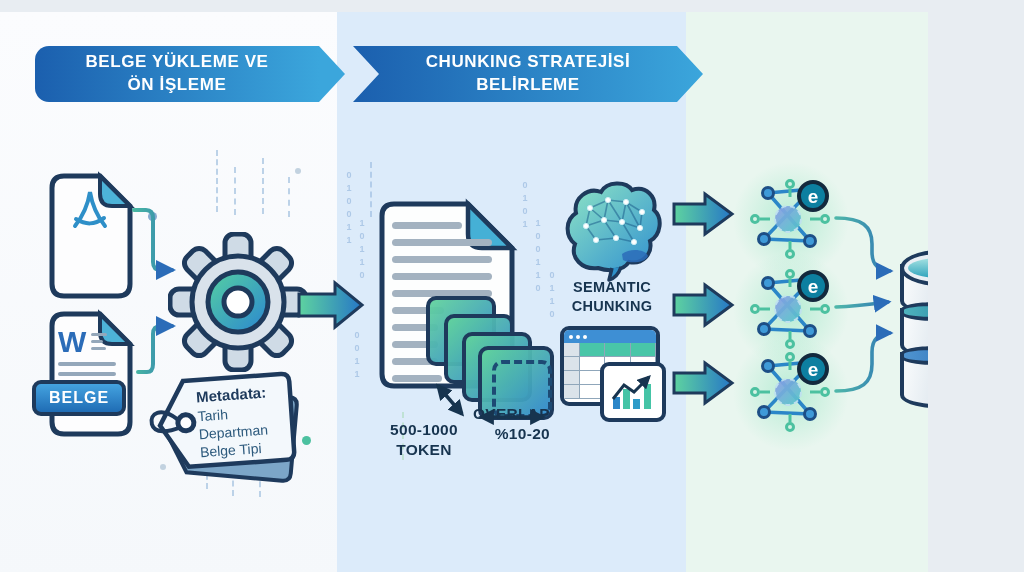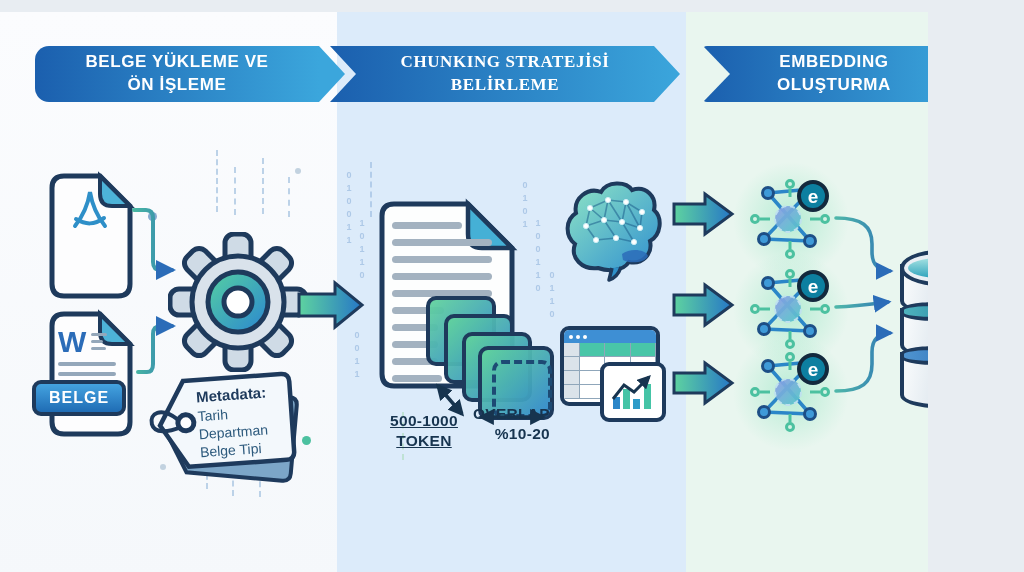--- a/index.html
+++ b/index.html
@@ -11,22 +11,22 @@
   .panel-right{left:686px;width:338px;background:#e9f6ef;}
 
   
   .banner{position:absolute;top:34px;height:56px;display:flex;align-items:center;justify-content:center;
     background:linear-gradient(90deg,#1b5fae,#3ba6dc);color:#fff;font-weight:bold;font-size:17px;
     letter-spacing:.6px;text-align:center;line-height:1.35;}
   .banner span{white-space:pre-line;}
   .banner-1{left:35px;width:284px;border-radius:14px 0 0 14px;}
   .banner-1::after{content:"";position:absolute;right:-26px;top:0;width:26px;height:100%;
     background:#3ba6dc;clip-path:polygon(0 0,100% 50%,0 100%);}
-  .banner-2{left:330px;width:350px;
-    clip-path:polygon(0 0,calc(100% - 26px) 0,100% 50%,calc(100% - 26px) 100%,0 100%,26px 50%);font-family:Liberation Serif, serif;}
+  .banner-2{left:353px;width:350px;
+    clip-path:polygon(0 0,calc(100% - 26px) 0,100% 50%,calc(100% - 26px) 100%,0 100%,26px 50%);}
   .banner-3{left:703px;width:262px;border-radius:4px 14px 14px 4px;}
   .banner-3::before{content:"";position:absolute;left:0;top:0;width:27px;height:100%;
     background:#e9f6ef;clip-path:polygon(0 0,100% 50%,0 100%);}
 
   
   .dash{position:absolute;border-left:2px dashed #bcd2e8;width:0;}
   .dash.teal{border-color:#bfe2d4;}
   .dot{position:absolute;border-radius:50%;}
   .bin{position:absolute;writing-mode:vertical-rl;text-orientation:upright;
     font-size:9px;letter-spacing:3px;color:#a9c6e6;font-weight:bold;opacity:.9;}
@@ -109,24 +109,20 @@
   <div class="panel panel-mid"></div>
   <div class="panel panel-right"></div>
 
   <div class="banner banner-1">
     <span>BELGE YÜKLEME VE
 ÖN İŞLEME</span>
   </div>
   <div class="banner banner-2">
     <span>CHUNKING STRATEJİSİ
 BELİRLEME</span>
-  </div>
-  <div class="banner banner-3">
-    <span>EMBEDDING
-OLUŞTURMA</span>
   </div>
 
   <div class="dash" style="left:216px;top:138px;height:62px;"></div>
   <div class="dash" style="left:234px;top:155px;height:48px;"></div>
   <div class="dash" style="left:262px;top:146px;height:56px;"></div>
   <div class="dash" style="left:288px;top:165px;height:40px;"></div>
   <div class="dash" style="left:206px;top:425px;height:52px;"></div>
   <div class="dash" style="left:232px;top:440px;height:44px;"></div>
   <div class="dash" style="left:259px;top:430px;height:55px;"></div>
   <div class="dot" style="left:148px;top:200px;width:9px;height:9px;background:#86abd0;"></div>
@@ -234,24 +230,26 @@
         <i style="width:50px;"></i>
     </div>
   </div>
 
   <div class="chunk" style="left:426px;top:284px;"></div>
   <div class="chunk" style="left:444px;top:302px;"></div>
   <div class="chunk" style="left:462px;top:320px;"></div>
   <div class="chunk chunk-front" style="left:478px;top:334px;"></div>
   <div class="chunk-dashed" style="left:492px;top:348px;"></div>
 
-  <div class="lbl" style="left:376px;top:399px;width:96px;text-decoration:underline;">500-1000
+  <div class="lbl" style="left:376px;top:408px;width:96px;">500-1000
 TOKEN</div>
   <div class="lbl" style="left:458px;top:392px;width:92px;text-align:right;">OVERLAP
 %10-20</div>
+  <div class="lbl" style="left:554px;top:266px;width:116px;font-size:14.5px;">SEMANTIC
+CHUNKING</div>
 
   <svg class="brain" width="104" height="104" viewBox="0 0 104 104">
     <defs>
       <linearGradient id="brainGrad" x1="0" y1="0" x2="1" y2="1">
         <stop offset="0" stop-color="#8fe5c5"></stop>
           <stop offset="1" stop-color="#2f8fd0"></stop>
       </linearGradient>
     </defs>
     <path d="M38,90 C22,92 10,80 15,66 C5,58 5,42 16,35 C13,20 28,9 41,14 C47,3 66,3 72,12 C86,7 97,19 94,32 C103,40 101,57 90,63 C93,76 82,87 69,84 C63,93 49,94 38,90 Z" fill="url(#brainGrad)" stroke="#1e3a5c" stroke-width="4"></path>
     <path d="M62,76 C70,70 85,71 88,78 C85,85 70,86 63,82 Z" fill="#2b6cb8" opacity=".85"></path>

